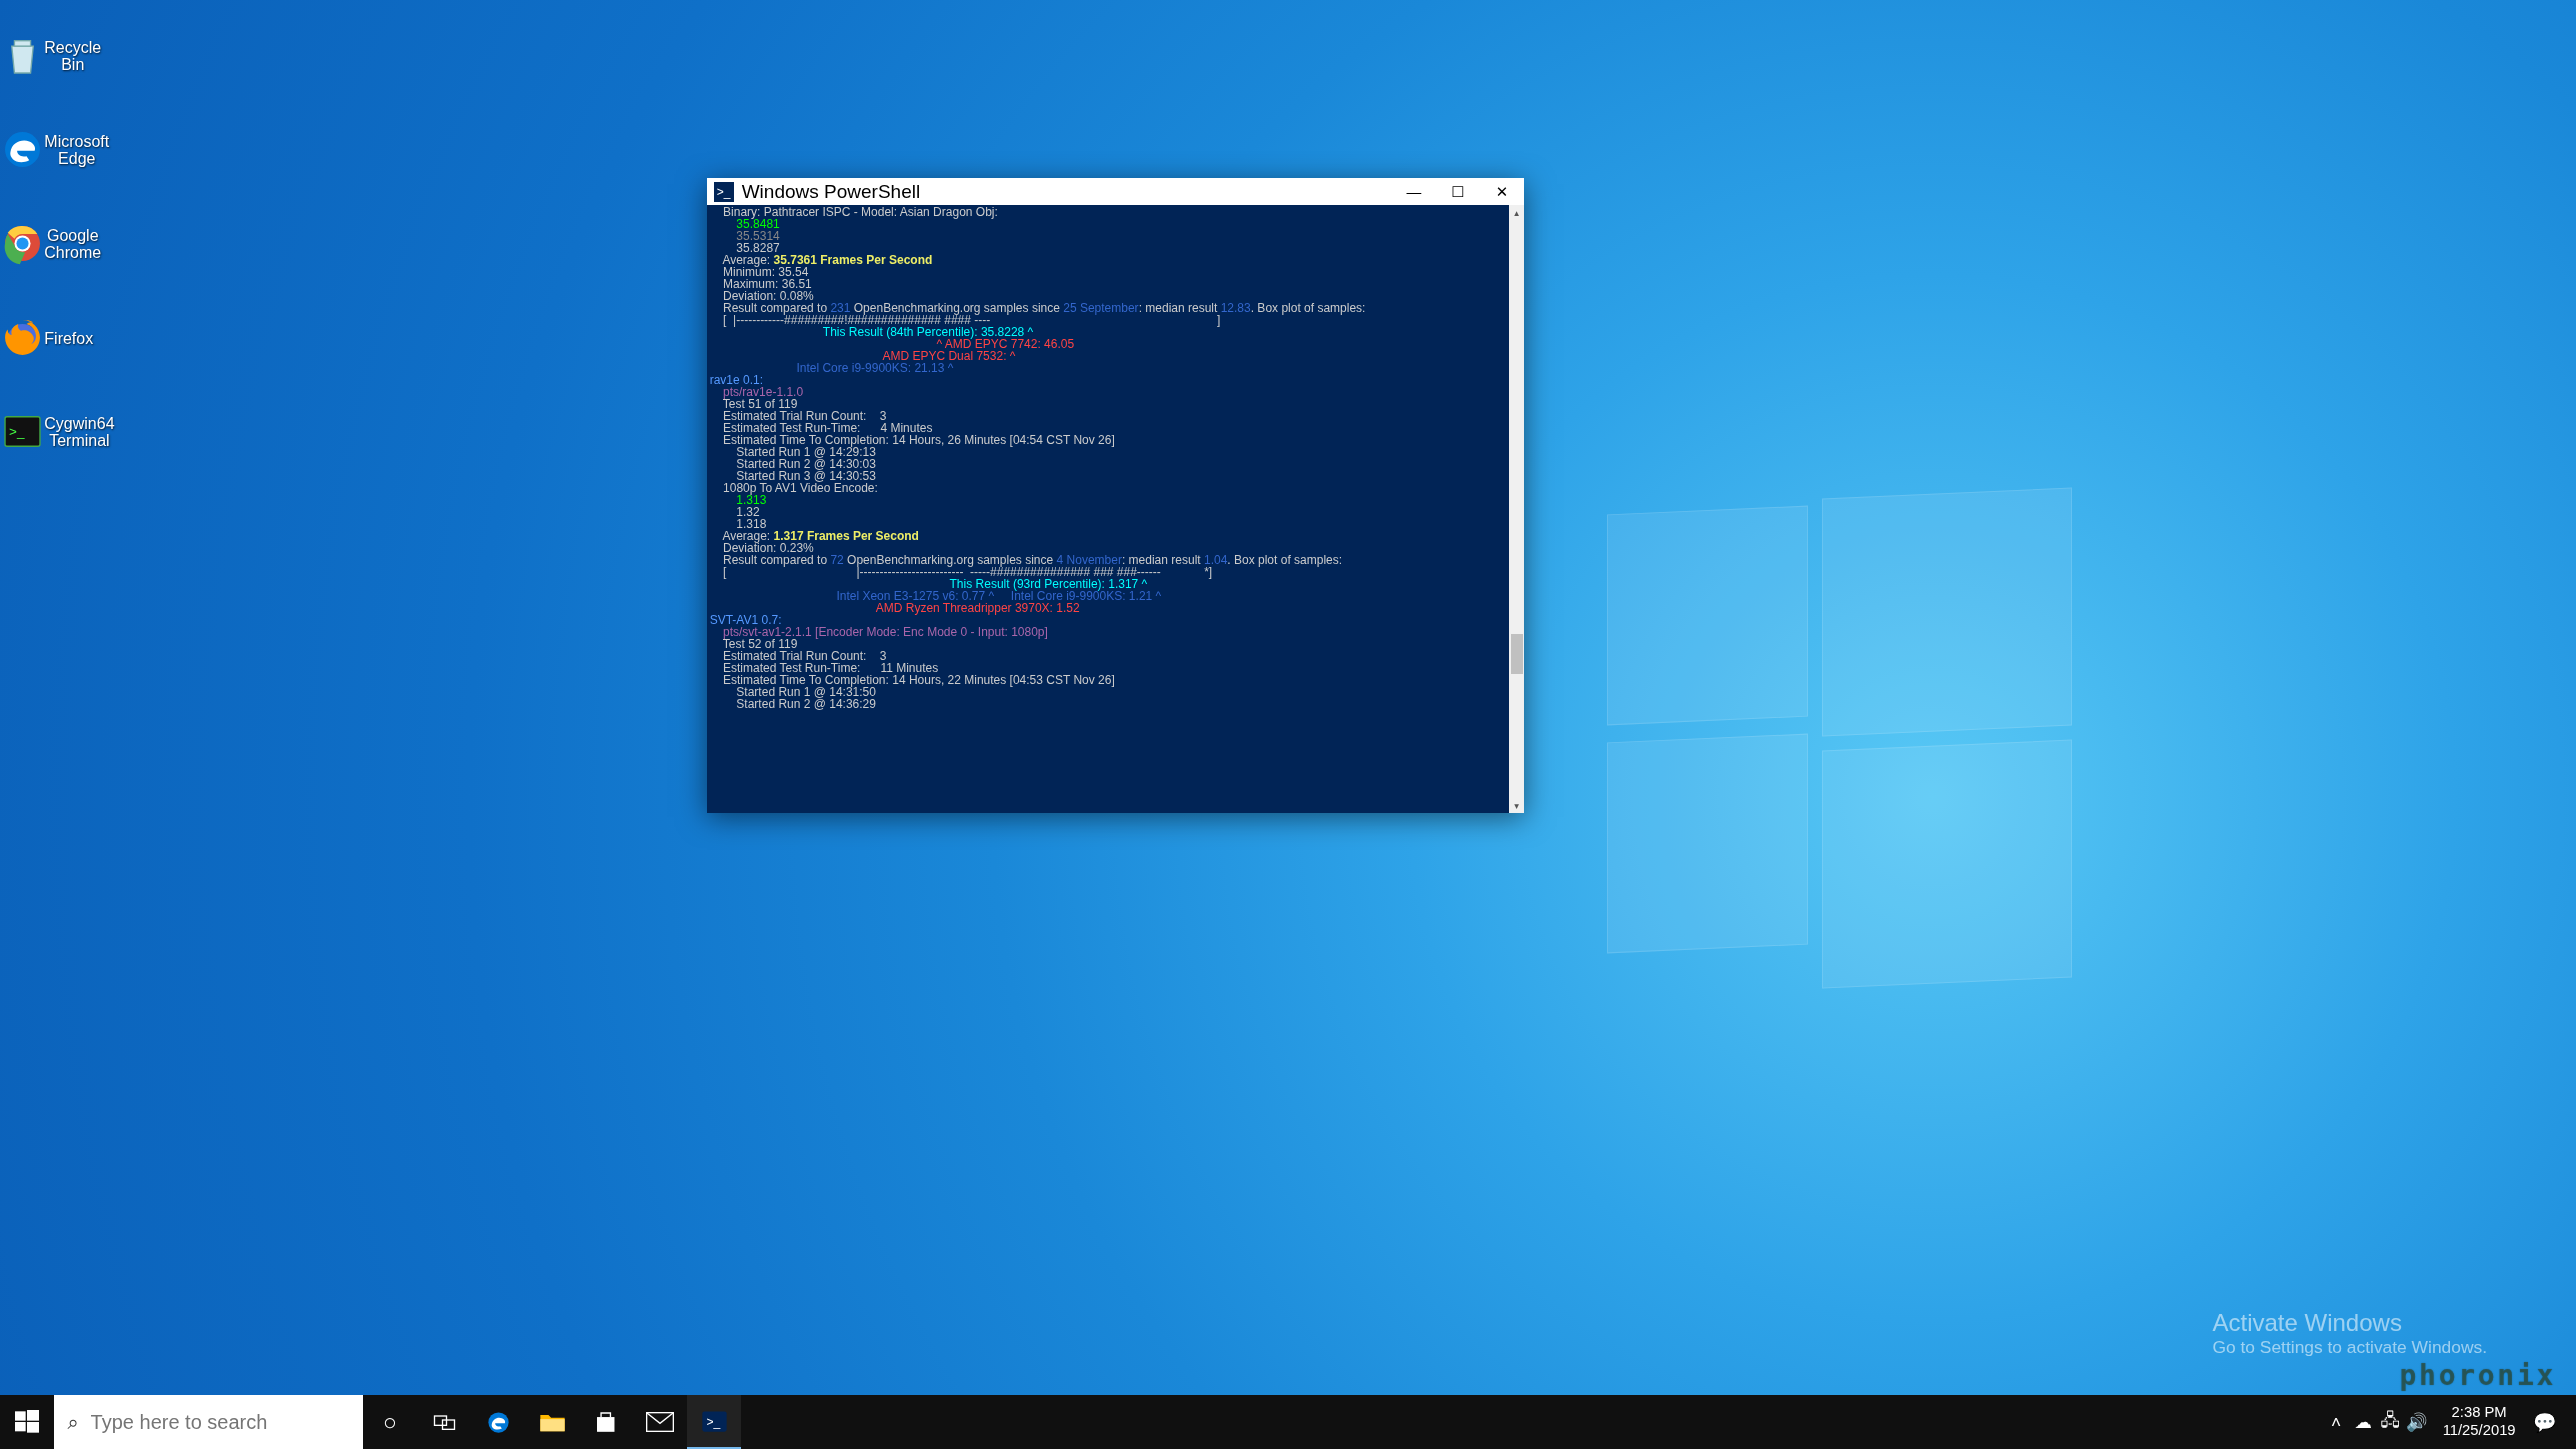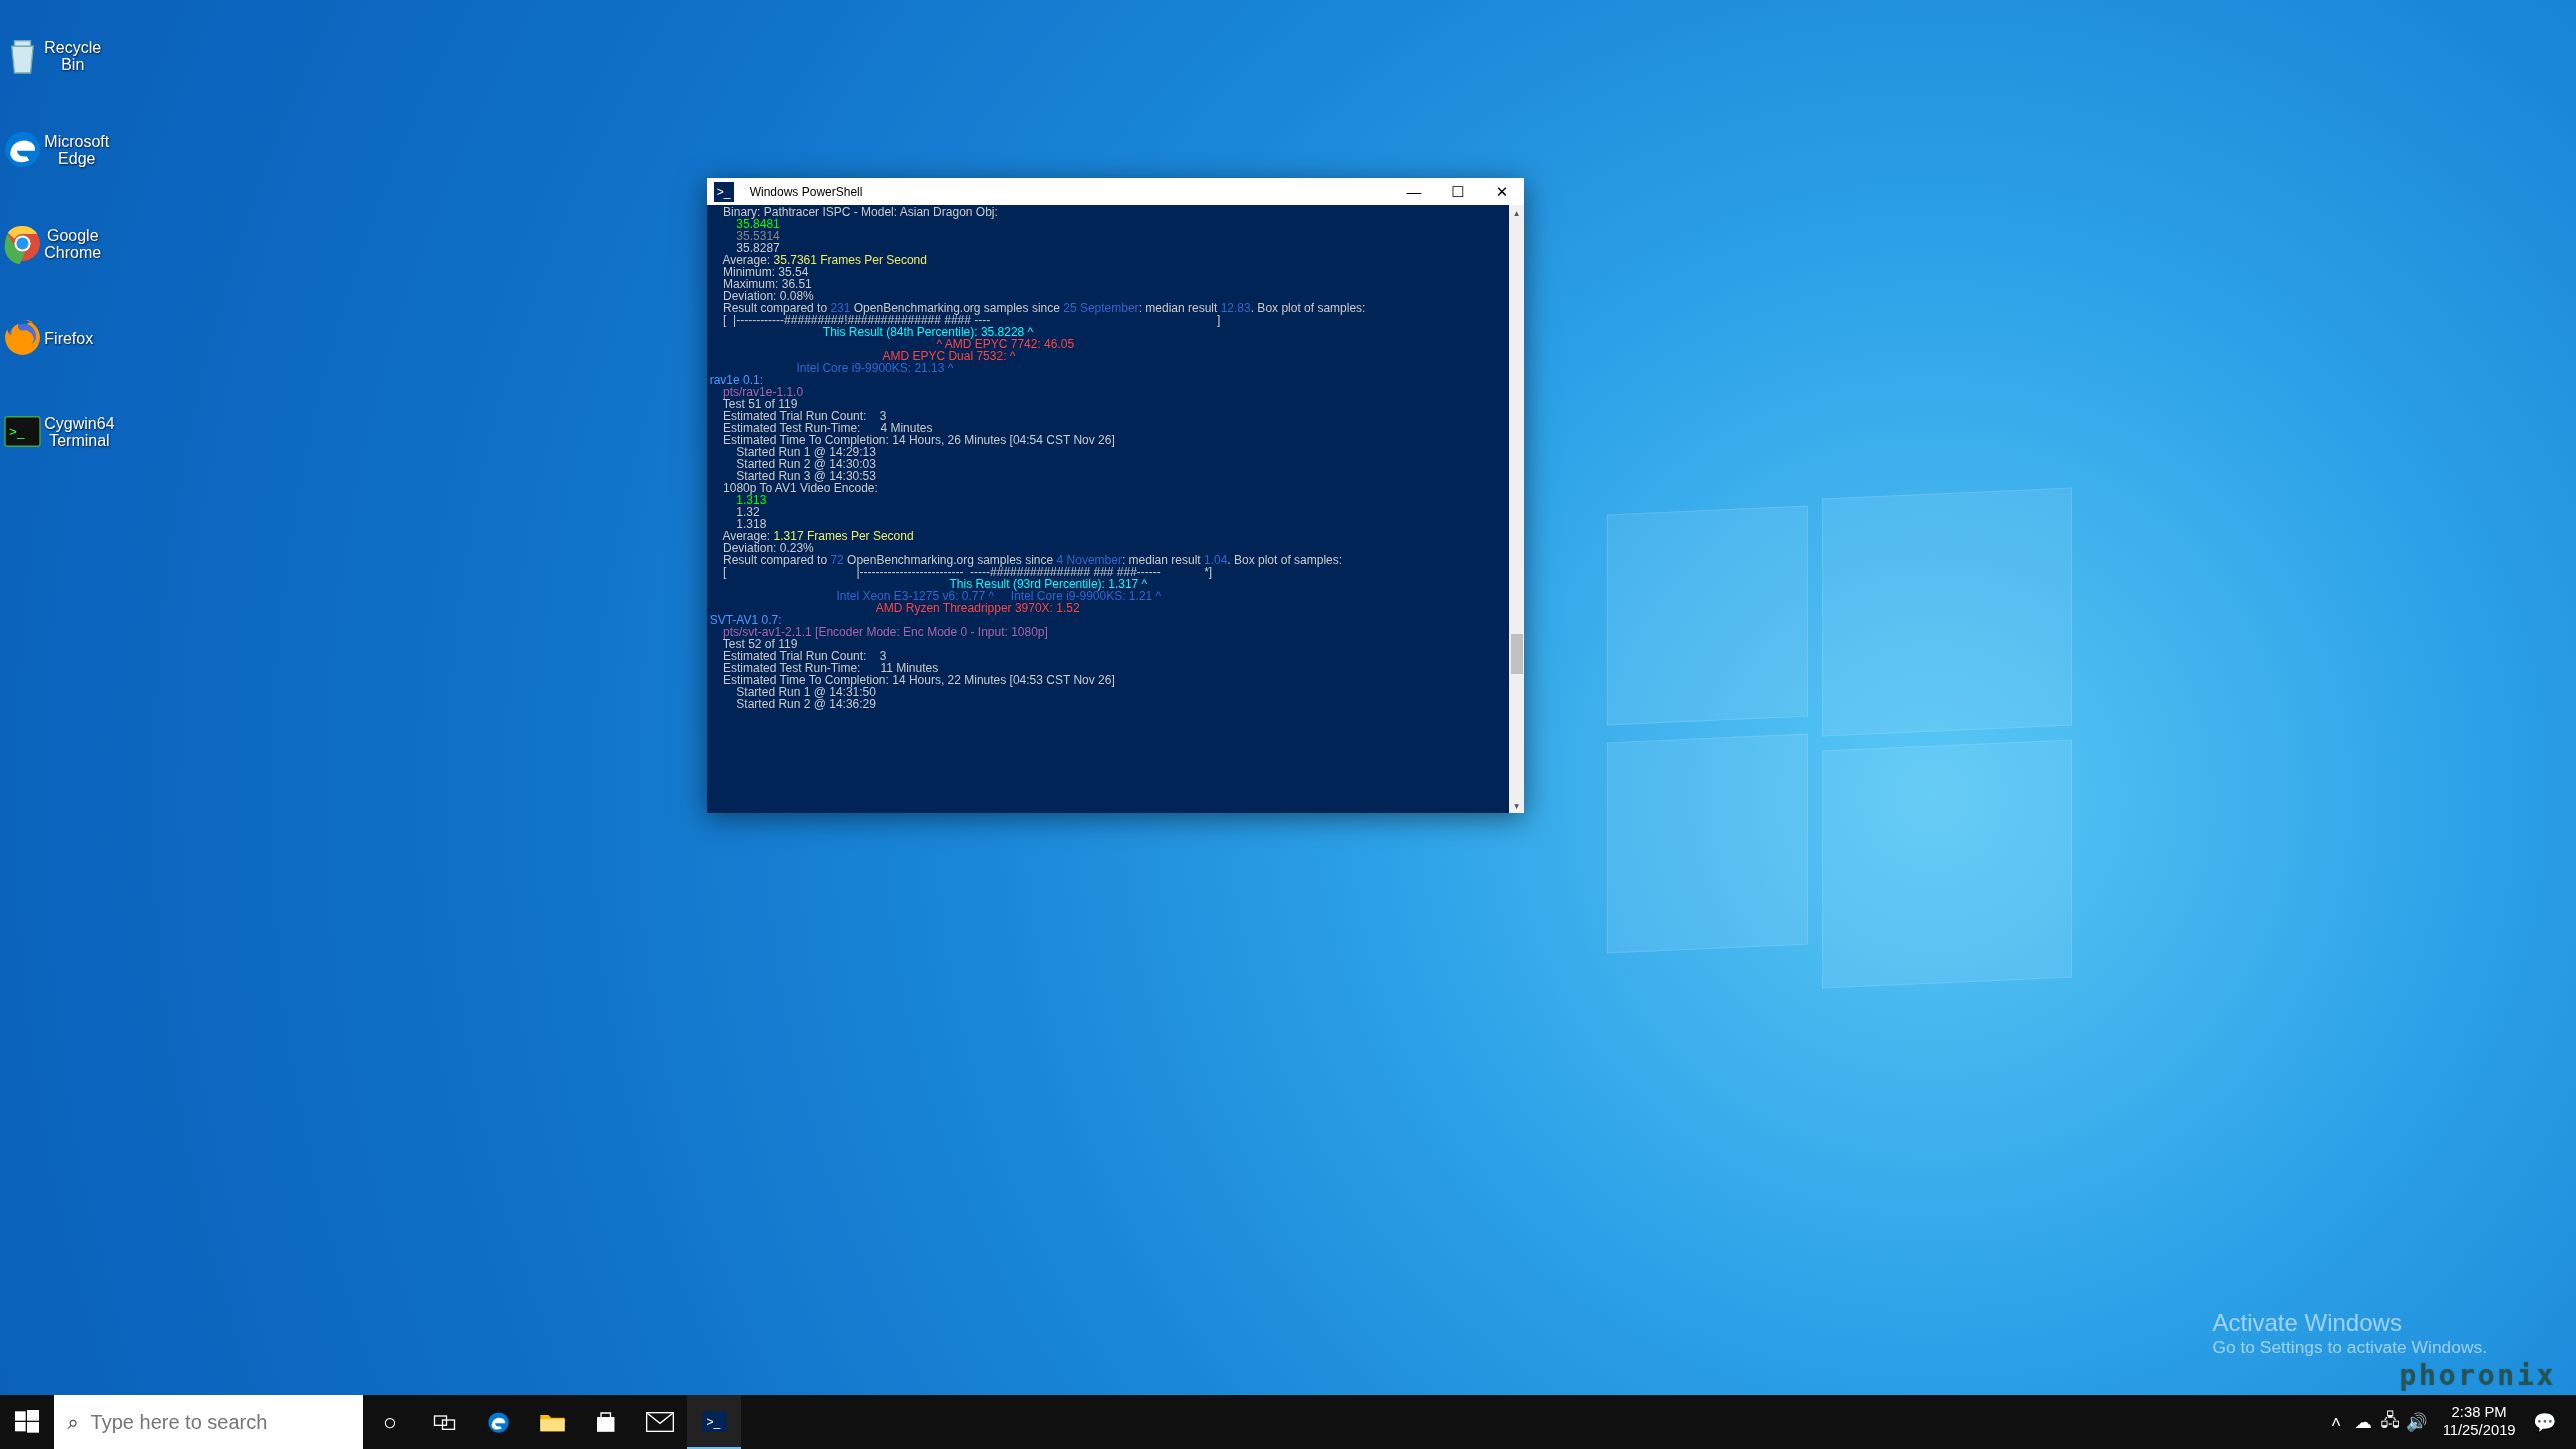--- a/index.html
+++ b/index.html
@@ -19,28 +19,28 @@
 .dicons { position:absolute; left:1.3px; top:5.4px; width:87px; }
 .dicon { width:87px; height:94px; display:flex; flex-direction:row; align-items:center; justify-content:flex-start; padding-top:5.4px; cursor:pointer; }
 .dicon .glyph { width:46px; height:46px; display:flex; align-items:center; justify-content:center; font-size:35px; }
 .dicon .lbl { color:#fff; font-size:16px; text-align:center; text-shadow:0.7px 0.7px 2px rgba(0,0,0,.8); margin-top:2.7px; line-height:1.1; max-width:81px;}
 .icon-bin svg,.icon-edge svg,.icon-chrome svg,.icon-ff svg,.icon-term svg{width:43px;height:43px;}
 
 
 .pswin { position:absolute; left:707px; top:178px; width:817px; height:635px; background:#012456; box-shadow:0 5.4px 27px rgba(0,0,0,.5); }
 .titlebar { height:27px; background:#fff; display:flex; align-items:center; }
 .titlebar .ticon { width:20px;height:20px;margin-left:6.7px;background:#012456;display:flex;align-items:center;justify-content:center;color:#fff;font-size:12px;}
-.titlebar .ttext { flex:1; color:#000; font-size:12px; margin-left:16px; }
+.titlebar .ttext { flex:1; color:#000; font-size:19px; margin-left:8px; }
 .titlebar .wbtn { width:44px; height:27px; display:flex; align-items:center; justify-content:center; font-size:14.8px; color:#000;}
 .psbody { position:absolute; left:0; top:27px; right:14.8px; bottom:0; background:#012456; font-family:Consolas,"Lucida Console",monospace; font-size:12px; line-height:12px; color:#cccccc; padding:1.3px 2.7px; white-space:pre; overflow:hidden;}
 .scrollbar{position:absolute;right:0;top:27px;width:14.8px;bottom:0;background:#f0f0f0;}
 .scrollbar .sbtn{width:14.8px;height:14.8px;background:#f0f0f0;display:flex;align-items:center;justify-content:center;font-size:9.4px;color:#555;}
 .scrollbar .sbtn.dn{position:absolute;bottom:0;}
 .scrollbar .thumb{position:absolute;left:1.3px;width:12px;top:429px;height:40px;background:#c0c0c0;}
-.c-grn{color:#00ff00;text-align:center;} .c-yel{color:#eeee66;} .c-cyan{color:#00ffff;margin-top:37px;} .c-blue{color:#5599ff;} .c-red{color:#ff4444;} .c-dblue{color:#3366cc;margin-top:6px;} .c-mag{color:#aa66aa;} .c-gray{color:#888888;}
+.c-grn{color:#00ff00;text-align:center;} .c-yel{color:#eeee66;font-weight:bold;} .c-cyan{color:#00ffff;margin-top:37px;} .c-blue{color:#5599ff;} .c-red{color:#ff4444;} .c-dblue{color:#3366cc;margin-top:6px;} .c-mag{color:#aa66aa;} .c-gray{color:#888888;}
 
 
 .activate { position:absolute; right:89px; bottom:91px; text-align:left; color:rgba(255,255,255,.55); }
 .activate .h{font-size:24px;font-weight:300;}
 .activate .s{font-size:17.4px;}
 
 
 .wm{position:absolute;right:20px;bottom:57px;font-family:monospace;font-size:28px;letter-spacing:2.7px;color:rgba(50,80,50,.6);font-weight:700;text-shadow:0 0 1.3px rgba(0,0,0,.4);}
 
 

